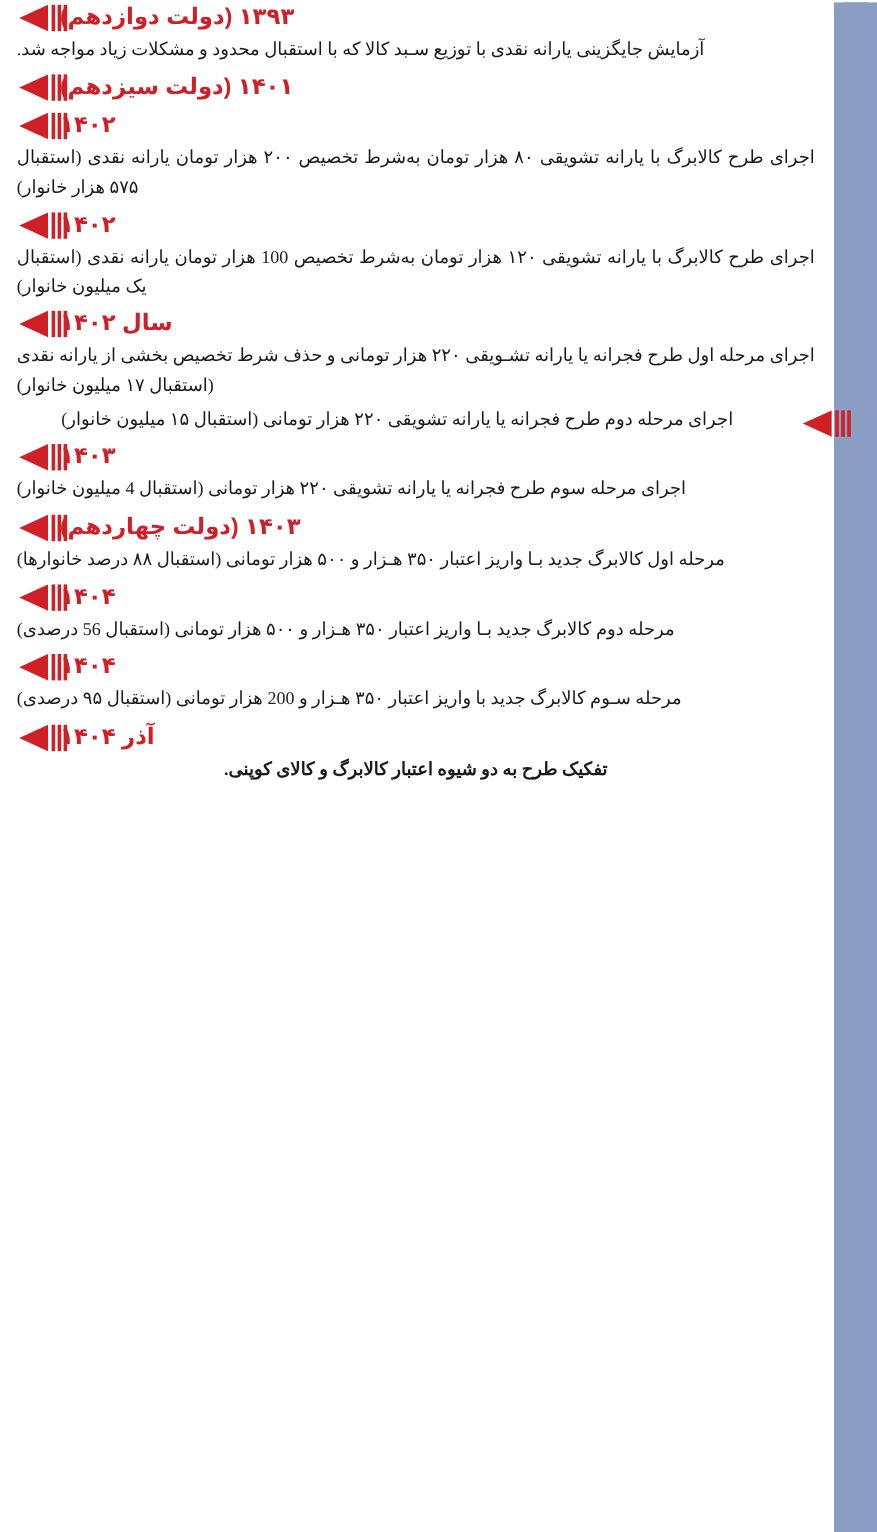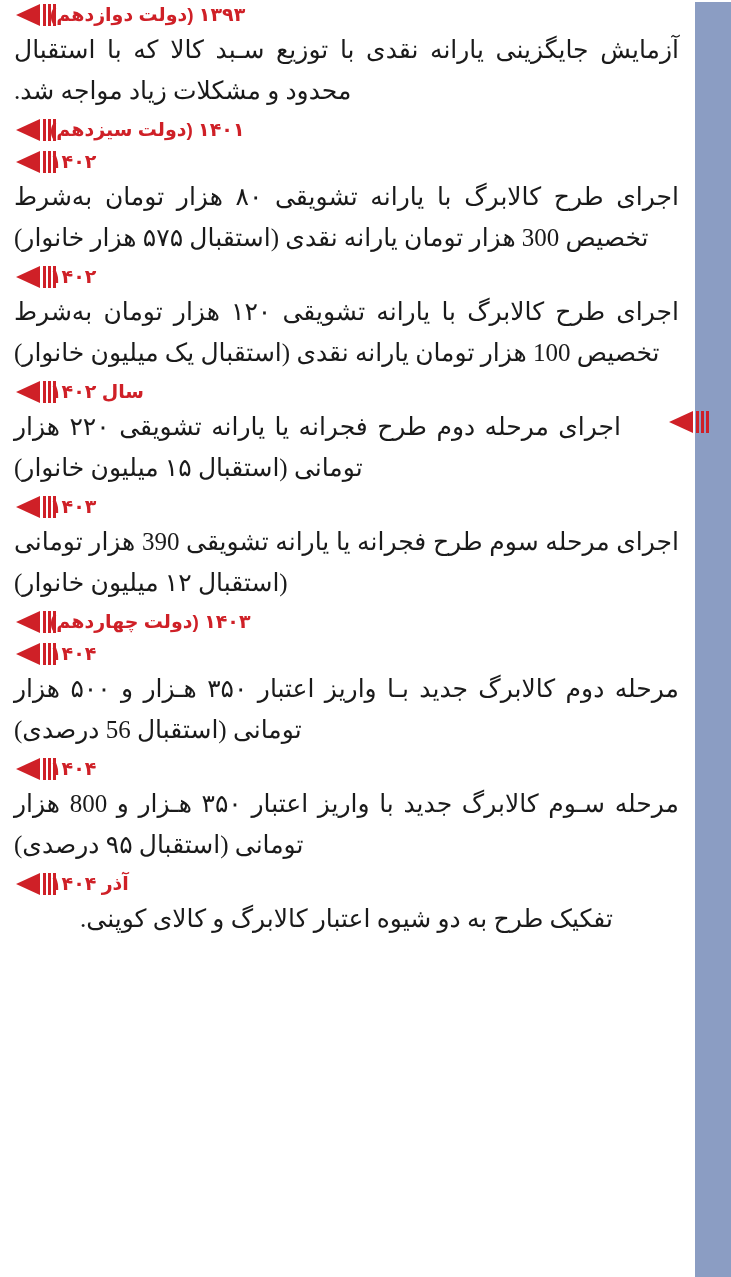--- a/index.html
+++ b/index.html
@@ -97,40 +97,42 @@
   .year {
     font-family: "Liberation Sans", "DejaVu Sans", sans-serif;
     font-weight: bold;
     font-size: 19px;
     color: #cf2027;
     white-space: nowrap;
     line-height: 22px;
     direction: rtl;
   }
   .desc {
-    font-size: 25px;
+    font-size: 15px;
     line-height: 1.62;
     text-align: justify;
     text-align-last: left;
     direction: rtl;
     color: #1a1a1a;
     margin: 0 0 4px 0;
     padding-right: 2px;
   }
   .desc.center-last {
     text-align-last: center;
+    font-weight: bold;
   }
   .entry.inline .marker-row {
     position: absolute;
     right: -14px;
     top: 2px;
     margin: 0;
   }
   .entry.inline .desc {
     padding-right: 60px;
+    margin-left: 37px;
   }
   .first-entry .marker-row { margin-top: 2px; }
 </style>
 </head>
 <body>
 
 <div class="page">
 
   <div class="rail">
     <div class="rail-inner"></div>
@@ -169,21 +171,21 @@
           <span class="arrow">
             <span class="tri"></span>
             <span class="bars">
               <i></i>
               <i></i>
               <i></i>
             </span>
           </span>
           <span class="year">۱۴۰۲</span>
         </div>
-        <p class="desc">اجرای طرح کالابرگ با یارانه تشویقی ۸۰ هزار تومان به‌شرط تخصیص 300 هزار تومان یارانه نقدی (استقبال ۵۷۵ هزار خانوار)</p>
+        <p class="desc">اجرای طرح کالابرگ با یارانه تشویقی ۸۰ هزار تومان به‌شرط تخصیص ۲۰۰ هزار تومان یارانه نقدی (استقبال ۵۷۵ هزار خانوار)</p>
       </div>
       <div class="entry">
         <div class="marker-row">
           <span class="arrow">
             <span class="tri"></span>
             <span class="bars">
               <i></i>
               <i></i>
               <i></i>
             </span>
@@ -197,20 +199,21 @@
           <span class="arrow">
             <span class="tri"></span>
             <span class="bars">
               <i></i>
               <i></i>
               <i></i>
             </span>
           </span>
           <span class="year">سال ۱۴۰۲</span>
         </div>
+        <p class="desc">اجرای مرحله اول طرح فجرانه یا یارانه تشـویقی ۲۲۰ هزار تومانی و حذف شرط تخصیص بخشی از یارانه نقدی (استقبال ۱۷ میلیون خانوار)</p>
       </div>
       <div class="entry inline">
         <div class="marker-row">
           <span class="arrow">
             <span class="tri"></span>
             <span class="bars">
               <i></i>
               <i></i>
               <i></i>
             </span>
@@ -223,34 +226,35 @@
           <span class="arrow">
             <span class="tri"></span>
             <span class="bars">
               <i></i>
               <i></i>
               <i></i>
             </span>
           </span>
           <span class="year">۱۴۰۳</span>
         </div>
-        <p class="desc">اجرای مرحله سوم طرح فجرانه یا یارانه تشویقی 390 هزار تومانی (استقبال ۱۲ میلیون خانوار)</p>
+        <p class="desc">اجرای مرحله سوم طرح فجرانه یا یارانه تشویقی ۲۲۰ هزار تومانی (استقبال 4 میلیون خانوار)</p>
       </div>
       <div class="entry">
         <div class="marker-row">
           <span class="arrow">
             <span class="tri"></span>
             <span class="bars">
               <i></i>
               <i></i>
               <i></i>
             </span>
           </span>
           <span class="year">۱۴۰۳ (دولت چهاردهم)</span>
         </div>
+        <p class="desc">مرحله اول کالابرگ جدید بـا واریز اعتبار ۳۵۰ هـزار و ۵۰۰ هزار تومانی (استقبال ۸۸ درصد خانوارها)</p>
       </div>
       <div class="entry">
         <div class="marker-row">
           <span class="arrow">
             <span class="tri"></span>
             <span class="bars">
               <i></i>
               <i></i>
               <i></i>
             </span>
@@ -264,21 +268,21 @@
           <span class="arrow">
             <span class="tri"></span>
             <span class="bars">
               <i></i>
               <i></i>
               <i></i>
             </span>
           </span>
           <span class="year">۱۴۰۴</span>
         </div>
-        <p class="desc">مرحله سـوم کالابرگ جدید با واریز اعتبار ۳۵۰ هـزار و 800 هزار تومانی (استقبال ۹۵ درصدی)</p>
+        <p class="desc">مرحله سـوم کالابرگ جدید با واریز اعتبار ۳۵۰ هـزار و 200 هزار تومانی (استقبال ۹۵ درصدی)</p>
       </div>
       <div class="entry">
         <div class="marker-row">
           <span class="arrow">
             <span class="tri"></span>
             <span class="bars">
               <i></i>
               <i></i>
               <i></i>
             </span>

